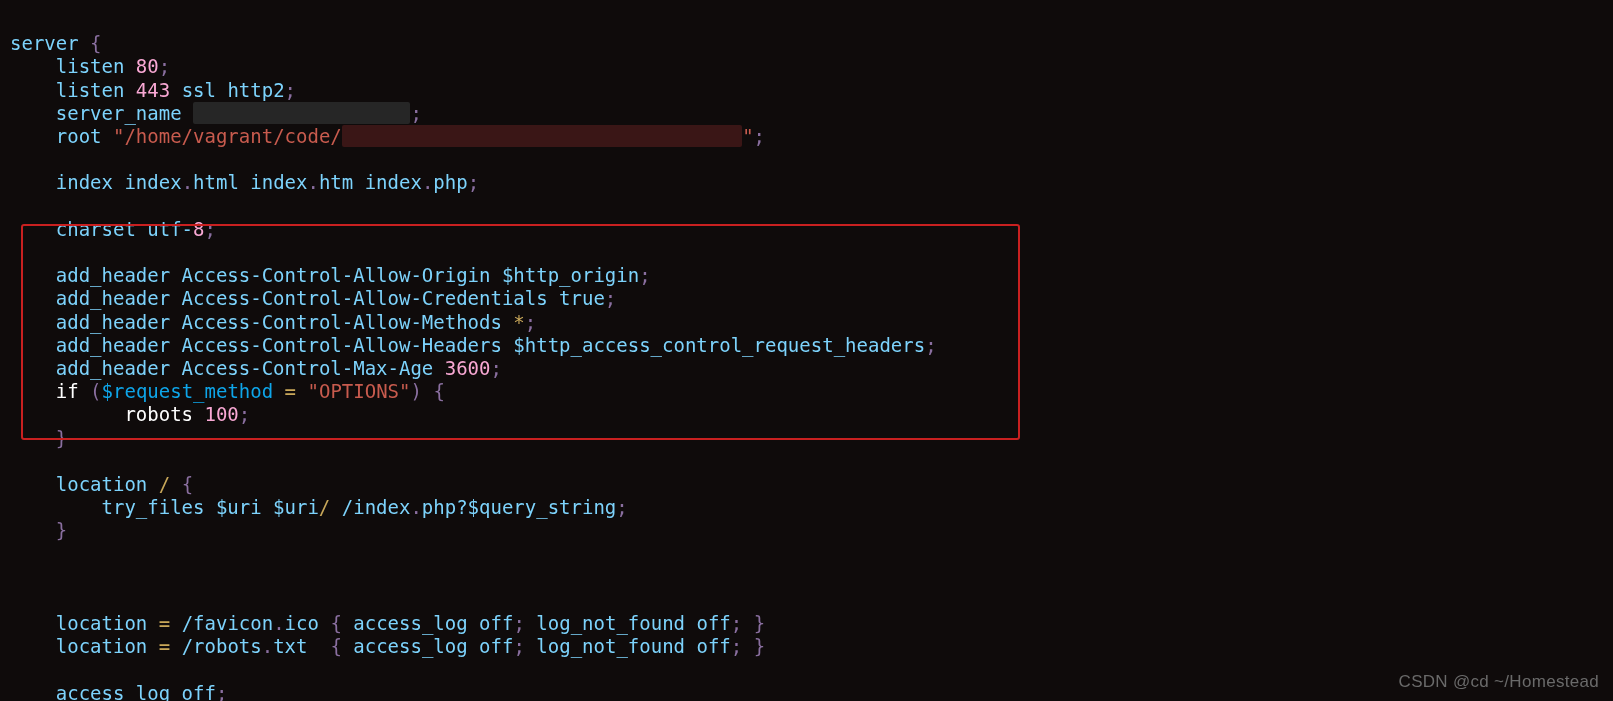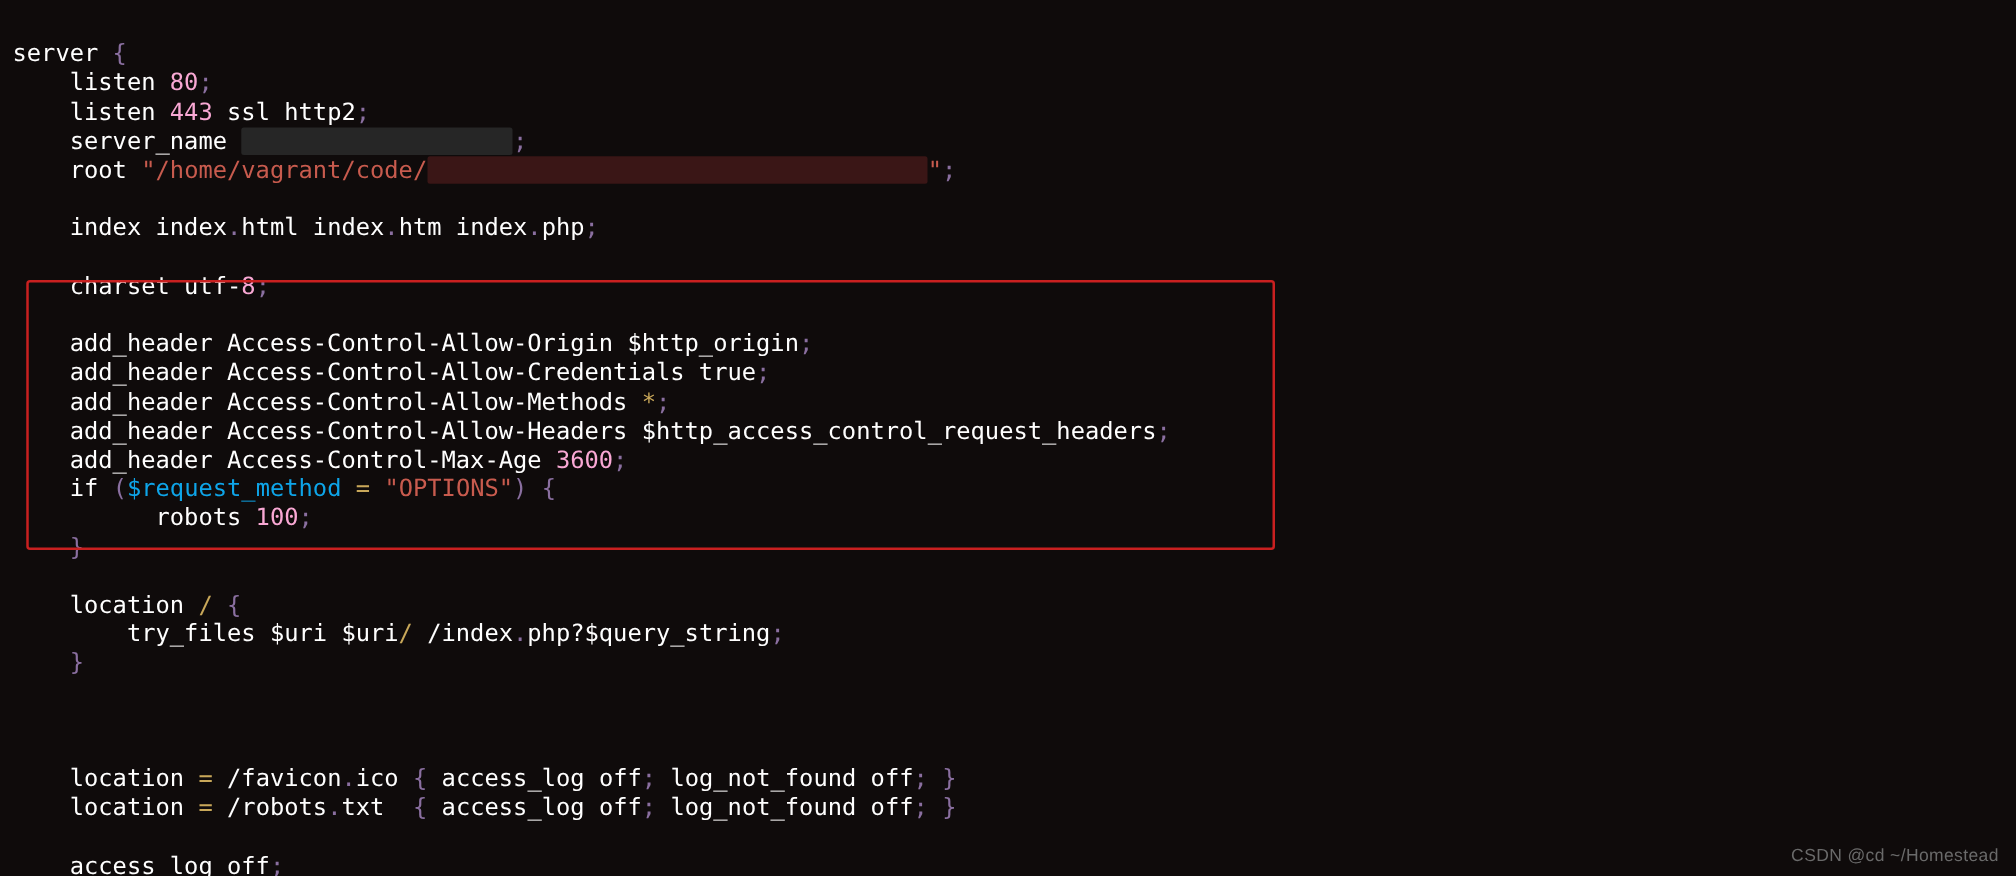--- a/index.html
+++ b/index.html
@@ -12,21 +12,21 @@
   }
   .code-area {
     position: relative;
     font-family: "Menlo", "Consolas", "DejaVu Sans Mono", monospace;
     font-size: 19px;
     line-height: 23.2px;
     color: #d7d5c9;
     padding: 9px 0 0 10px;
     white-space: pre;
   }
-  .tok-kw      { color: #ffffff; } 
+  .tok-kw      { color: #7dd3fc; } 
   .tok-num     { color: #f9a8d4; } 
   .tok-str     { color: #c85b4e; } 
   .tok-punc    { color: #8a6fa0; } 
   .tok-op      { color: #c9a85a; } 
   .tok-ctrl    { color: #ffffff; } 
   .tok-var     { color: #0ea5e9; }
   .redact-a { background:#262626; color:transparent; border-radius:2px; }
   .redact-b { background:#3a1616; color:transparent; border-radius:2px; }
   .hl-box {
     position: absolute;
@@ -36,21 +36,21 @@
     height: 212px;
     border: 2.5px solid #c92020;
     border-radius: 3px;
     pointer-events: none;
   }
   .watermark {
     position: absolute;
     right: 14px;
     bottom: 9px;
     font-family: "Arial", sans-serif;
-    font-size: 14px;
+    font-size: 17px;
     color: #6a6a6a;
     letter-spacing: 0.3px;
   }
 </style>
 </head>
 <body>
 
 <div class="code-area">
 <span class="tok-kw">server</span> <span class="tok-punc">{</span>
     <span class="tok-kw">listen</span> <span class="tok-num">80</span><span class="tok-punc">;</span>

